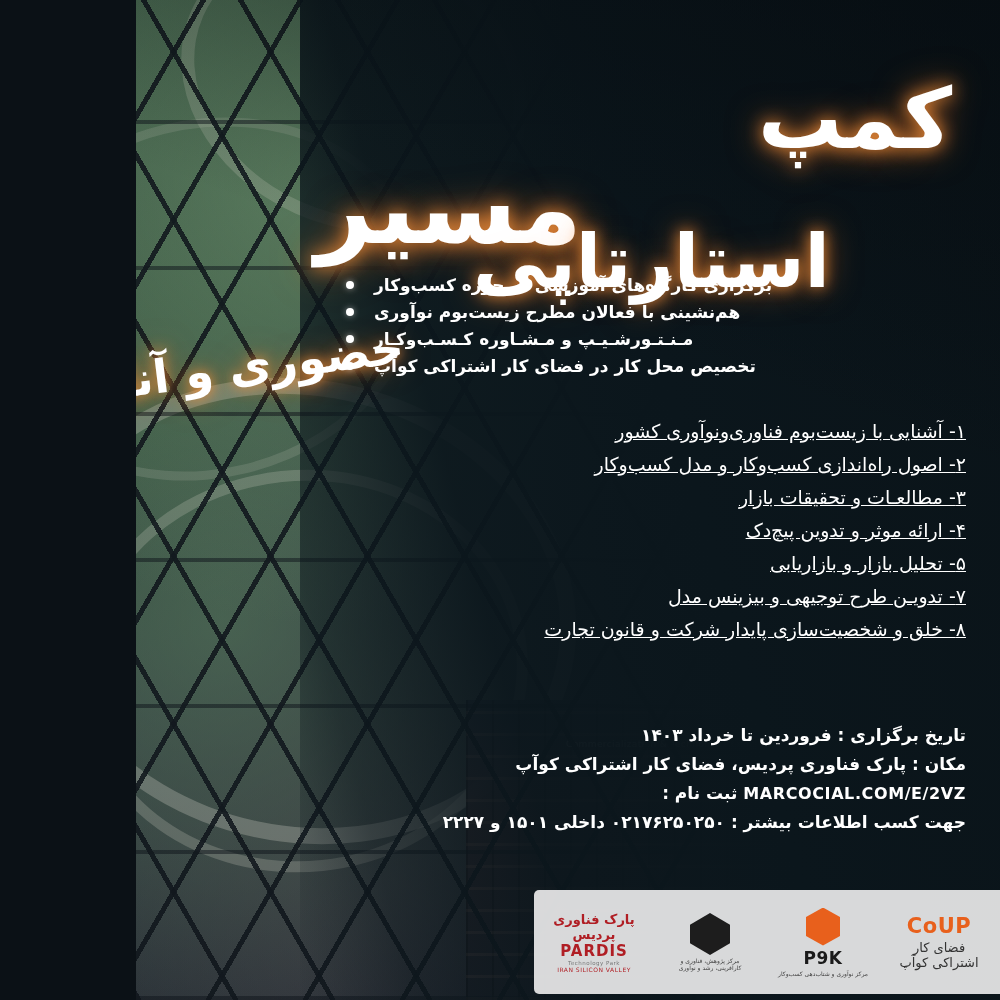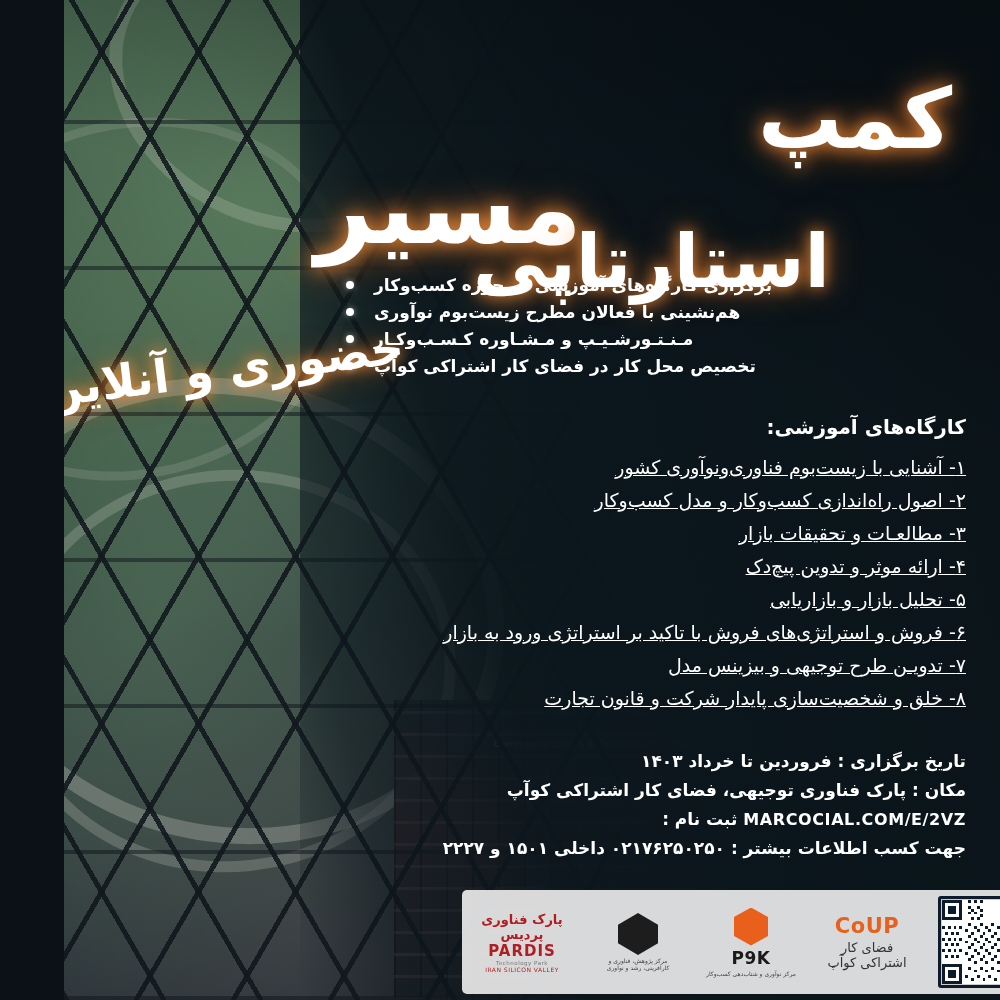--- a/index.html
+++ b/index.html
@@ -4,21 +4,21 @@
 <style>
   html,body{margin:0;padding:0;}
   body{
     width:1000px;height:1000px;
     font-family:"DejaVu Sans","Liberation Sans",sans-serif;
     background:#0b1116;
     overflow:hidden;
   }
   .poster{
     position:relative;
-    width:936px;height:1000px;
+    width:864px;height:1000px;
     overflow:hidden;
     background:#4c1d95;
   }
 
   
   .bg{
     position:absolute;inset:0;
     background:
       radial-gradient(circle at 22% 18%, rgba(120,160,120,.55), rgba(0,0,0,0) 42%),
       radial-gradient(circle at 10% 62%, rgba(90,130,95,.55), rgba(0,0,0,0) 45%),
@@ -122,21 +122,21 @@
 
   
   .ws{
     position:absolute;right:34px;top:415px;width:650px;text-align:right;color:#fff;
   }
   .ws-head{font-size:20px;font-weight:bold;margin-bottom:12px;}
   .ws-item{font-size:19px;line-height:33px;text-decoration:underline;}
 
   
   .info{
-    position:absolute;right:34px;top:747px;width:700px;text-align:right;color:#fff;
+    position:absolute;right:34px;top:721px;width:700px;text-align:right;color:#fff;
   }
   .info-line{font-size:17px;font-weight:bold;line-height:29px;}
   .info-link{font-size:16px;font-weight:bold;letter-spacing:.6px;direction:ltr;display:inline-block;}
 
   
   .footer{
     position:absolute;left:398px;bottom:6px;width:592px;height:104px;
     background:rgba(232,232,232,.93);
     border-radius:5px;
     display:flex;flex-direction:row-reverse;align-items:center;
@@ -219,34 +219,32 @@
       <span class="dot"></span>
       <span>مـنـتـورشـیـپ  و  مـشـاوره  کـسـب‌وکـار</span>
     </div>
     <div class="bullet">
       <span class="dot"></span>
       <span>تخصیص محل کار در فضای کار اشتراکی کوآپ</span>
     </div>
   </div>
 
   <div class="ws">
-    <div class="ws-head">کارگاه‌های آموزشی:</div>
     <div class="ws-item">۱- آشنایی با زیست‌بوم فناوری‌ونوآوری کشور</div>
     <div class="ws-item">۲- اصول راه‌اندازی کسب‌وکار و مدل کسب‌وکار</div>
     <div class="ws-item">۳- مطالعـات و تحقیقات بازار</div>
     <div class="ws-item">۴- ارائه موثر و تدوین پیچ‌دک</div>
     <div class="ws-item">۵- تحلیل بازار و بازاریابی</div>
-    <div class="ws-item">۶- فروش و استراتژی‌های فروش با تاکید بر استراتژی ورود به بازار</div>
     <div class="ws-item">۷- تدویـن طرح توجیهی و بیزینس مدل</div>
     <div class="ws-item">۸- خلق و شخصیت‌سازی پایدار شرکت و قانون تجارت</div>
   </div>
 
   <div class="info">
     <div class="info-line">تاریخ برگزاری : فروردین تا خرداد ۱۴۰۳</div>
-    <div class="info-line">مکان : پارک فناوری توجیهی، فضای کار اشتراکی کوآپ</div>
+    <div class="info-line">مکان : پارک فناوری پردیس، فضای کار اشتراکی کوآپ</div>
     <div class="info-line">
       <span class="info-link">MARCOCIAL.COM/E/2VZ</span>
       <span>ثبت نام :</span>
     </div>
     <div class="info-line">جهت کسب اطلاعات بیشتر : ۰۲۱۷۶۲۵۰۲۵۰ داخلی ۱۵۰۱ و ۲۲۲۷</div>
   </div>
 
   <div class="footer">
 
     <div class="logo pardis">

